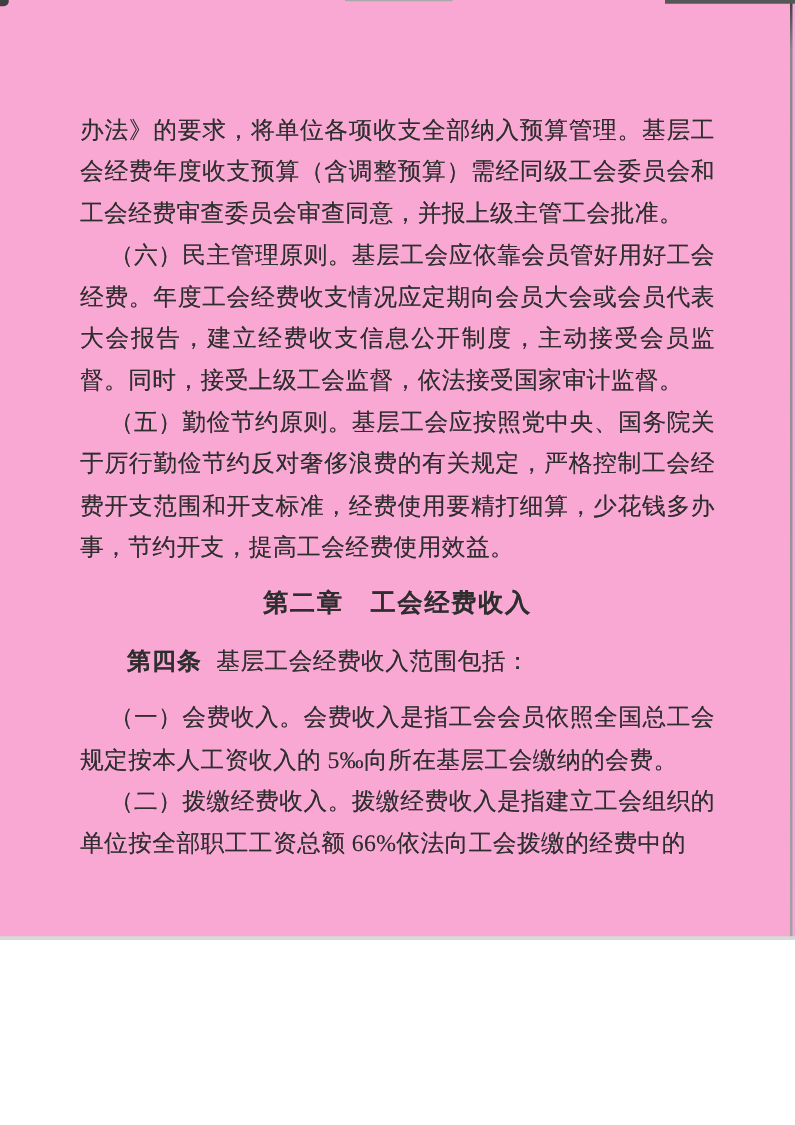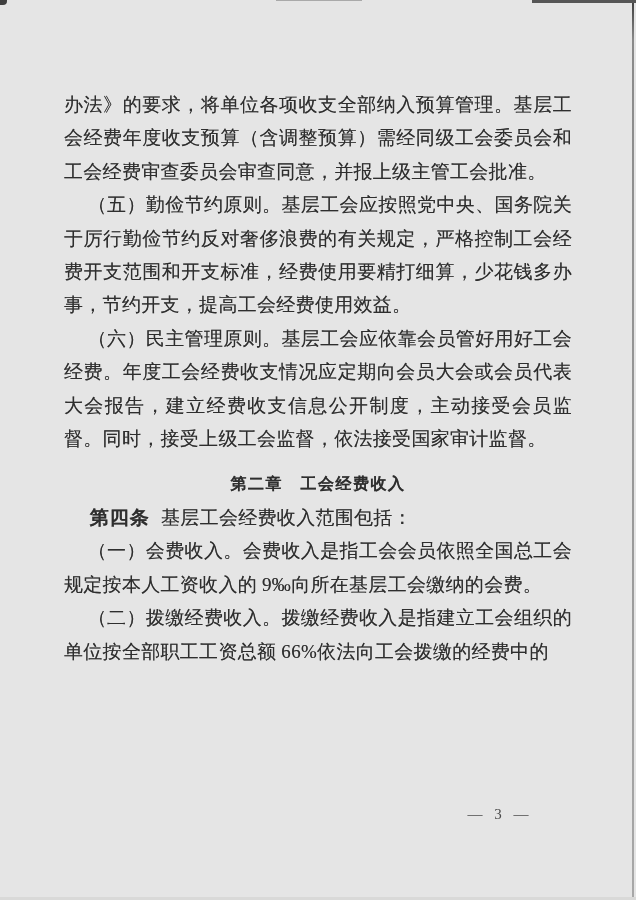--- a/index.html
+++ b/index.html
@@ -3,22 +3,22 @@
 <meta charset="utf-8">
 <style>
   html, body {
     margin: 0;
     padding: 0;
     background: #ffffff;
   }
   .page {
     position: relative;
     width: 636px;
-    height: 900px;
-    background: #e5e5e5;
+    height: 752px;
+    background: #f9a8d4;
     overflow: hidden;
     font-family: "Liberation Serif", "DejaVu Serif", serif;
     color: #2e2e2e;
   }
   .text-body {
     position: absolute;
     left: 64px;
     top: 88px;
     width: 508px;
     font-size: 19px;
@@ -35,27 +35,27 @@
     text-indent: 1.25em;
     word-break: break-all;
   }
   .para.noindent {
     text-indent: 0;
   }
   .chapter-heading {
     margin: 12px 0 0 0;
     text-align: center;
     font-weight: bold;
-    font-size: 16px;
+    font-size: 20px;
     line-height: 33.4px;
     letter-spacing: 1.5px;
     text-indent: 0;
   }
   .article-para {
-    margin: 0;
+    margin: 12px;
     text-indent: 1.35em;
     word-break: break-all;
   }
   .article-label {
     font-weight: bold;
     letter-spacing: 1px;
   }
   .article-text {
     padding-left: 0.6em;
   }
@@ -112,30 +112,30 @@
     background: #d9d9d8;
   }
 </style>
 </head>
 <body>
 
 <div class="page">
 
   <div class="text-body">
     <p class="para noindent">办法》的要求，将单位各项收支全部纳入预算管理。基层工会经费年度收支预算（含调整预算）需经同级工会委员会和工会经费审查委员会审查同意，并报上级主管工会批准。</p>
+    <p class="para">（六）民主管理原则。基层工会应依靠会员管好用好工会经费。年度工会经费收支情况应定期向会员大会或会员代表大会报告，建立经费收支信息公开制度，主动接受会员监督。同时，接受上级工会监督，依法接受国家审计监督。</p>
     <p class="para">（五）勤俭节约原则。基层工会应按照党中央、国务院关于厉行勤俭节约反对奢侈浪费的有关规定，严格控制工会经费开支范围和开支标准，经费使用要精打细算，少花钱多办事，节约开支，提高工会经费使用效益。</p>
-    <p class="para">（六）民主管理原则。基层工会应依靠会员管好用好工会经费。年度工会经费收支情况应定期向会员大会或会员代表大会报告，建立经费收支信息公开制度，主动接受会员监督。同时，接受上级工会监督，依法接受国家审计监督。</p>
 
     <h2 class="chapter-heading">第二章　工会经费收入</h2>
 
     <p class="article-para">
       <span class="article-label">第四条</span><span class="article-text">基层工会经费收入范围包括：</span>
     </p>
 
-    <p class="para">（一）会费收入。会费收入是指工会会员依照全国总工会规定按本人工资收入的 9‰向所在基层工会缴纳的会费。</p>
+    <p class="para">（一）会费收入。会费收入是指工会会员依照全国总工会规定按本人工资收入的 5‰向所在基层工会缴纳的会费。</p>
     <p class="para">（二）拨缴经费收入。拨缴经费收入是指建立工会组织的单位按全部职工工资总额 66%依法向工会拨缴的经费中的</p>
   </div>
 
   <div class="page-number">— 3 —</div>
 
   <div class="edge-right"></div>
   <div class="edge-top-right"></div>
   <div class="edge-top-mid"></div>
   <div class="corner-top-left"></div>
   <div class="edge-bottom"></div>

